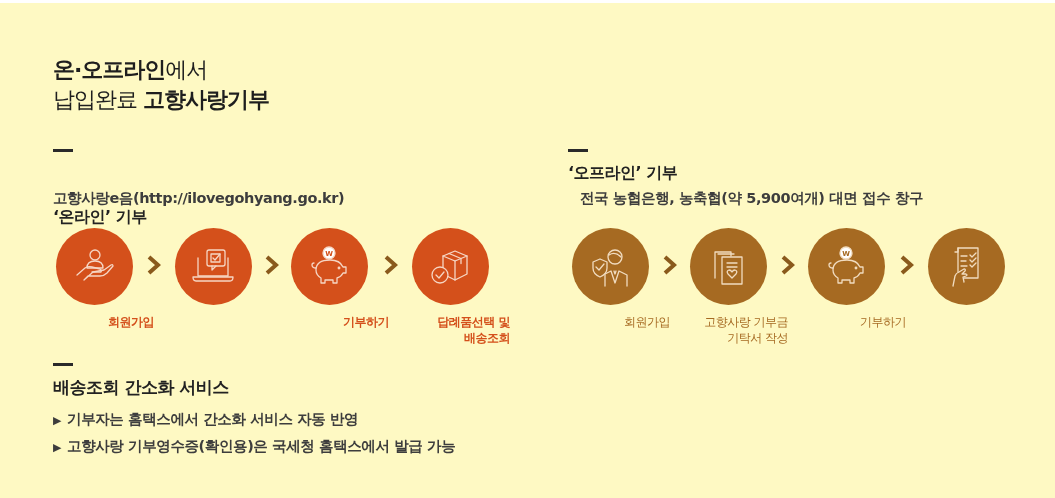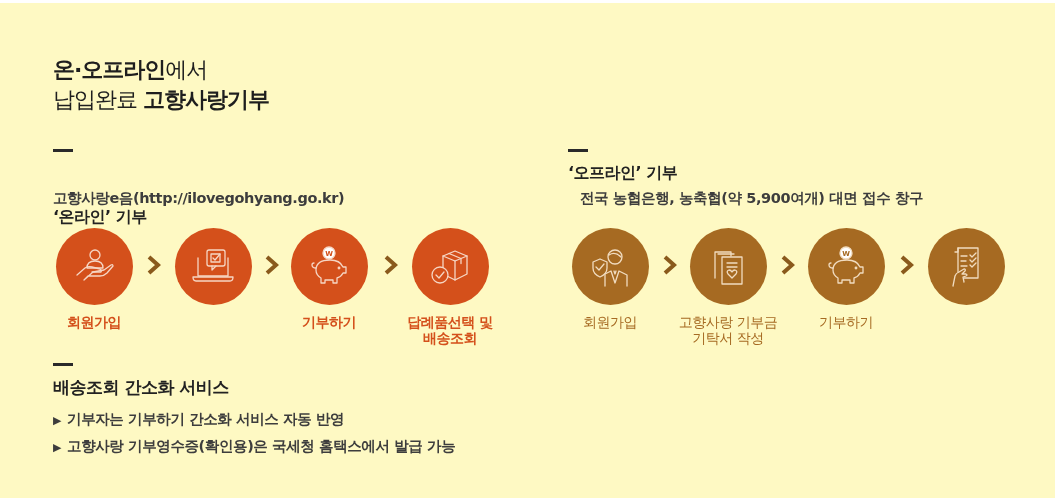--- a/index.html
+++ b/index.html
@@ -28,22 +28,23 @@
       position: absolute; top: 225px; width: 120px; margin-left: -60px; text-align: center;
     }
     .circle {
       width: 77px; height: 77px; border-radius: 50%; margin: 0 auto;
       display: flex; align-items: center; justify-content: center;
     }
     .circle.online { background: #d4501b; }
     .circle.offline { background: #a66a22; }
     .circle svg { width: 50px; height: 50px; }
     .step-label {
-      margin-top: 9px; font-size: 14px; line-height: 16px; font-weight: bold; letter-spacing: -0.5px;
+      margin-top: 9px; font-size: 12px; line-height: 16px; font-weight: bold; letter-spacing: -0.5px;
       white-space: pre-line;
+      text-align: right;
     }
     .step-label.online { color: #d4501b; }
     .step-label.offline { color: #a66a22; font-weight: normal; }
     .arrow {
       position: absolute; top: 252px; width: 14px; height: 20px;
     }
     .arrow svg { width: 14px; height: 20px; }
     .bullet {
       position: absolute; left: 53px; font-size: 14.5px; font-weight: bold; color: #3d3d3d; letter-spacing: -0.4px;
     }
@@ -204,16 +205,16 @@
         <path d="M17 6 l0 4 l-3 0"></path>
         <path d="M20 14 l6 0 M20 19 l5 0 M20 24 l6 0"></path>
         <path d="M29 13 l2 2 l4 -4 M29 18 l2 2 l4 -4 M29 23 l2 2 l4 -4"></path>
         <path d="M12 44 l2 -10 q1 -3 4 -4 l5 -3 q2 0 1 2 l-3 3 l4 0 q2 1 0 2 l-3 1 l1 5"></path>
       </svg>
     </div>
   </div>
 
   <div class="dash" style="left:53px;top:360px;"></div>
   <div class="sec-title" style="left:53px;top:373px;font-size:17px;">배송조회 간소화 서비스</div>
-  <div class="bullet" style="top:407px;"><span class="tri">▶</span><span>기부자는 기부하기 간소화 서비스 자동 반영</span></div>
+  <div class="bullet" style="top:407px;"><span class="tri">▶</span><span>기부자는 홈택스에서 간소화 서비스 자동 반영</span></div>
   <div class="bullet" style="top:434px;"><span class="tri">▶</span><span>고향사랑 기부영수증(확인용)은 국세청 홈택스에서 발급 가능</span></div>
 
 </div>
 
 </body></html>

